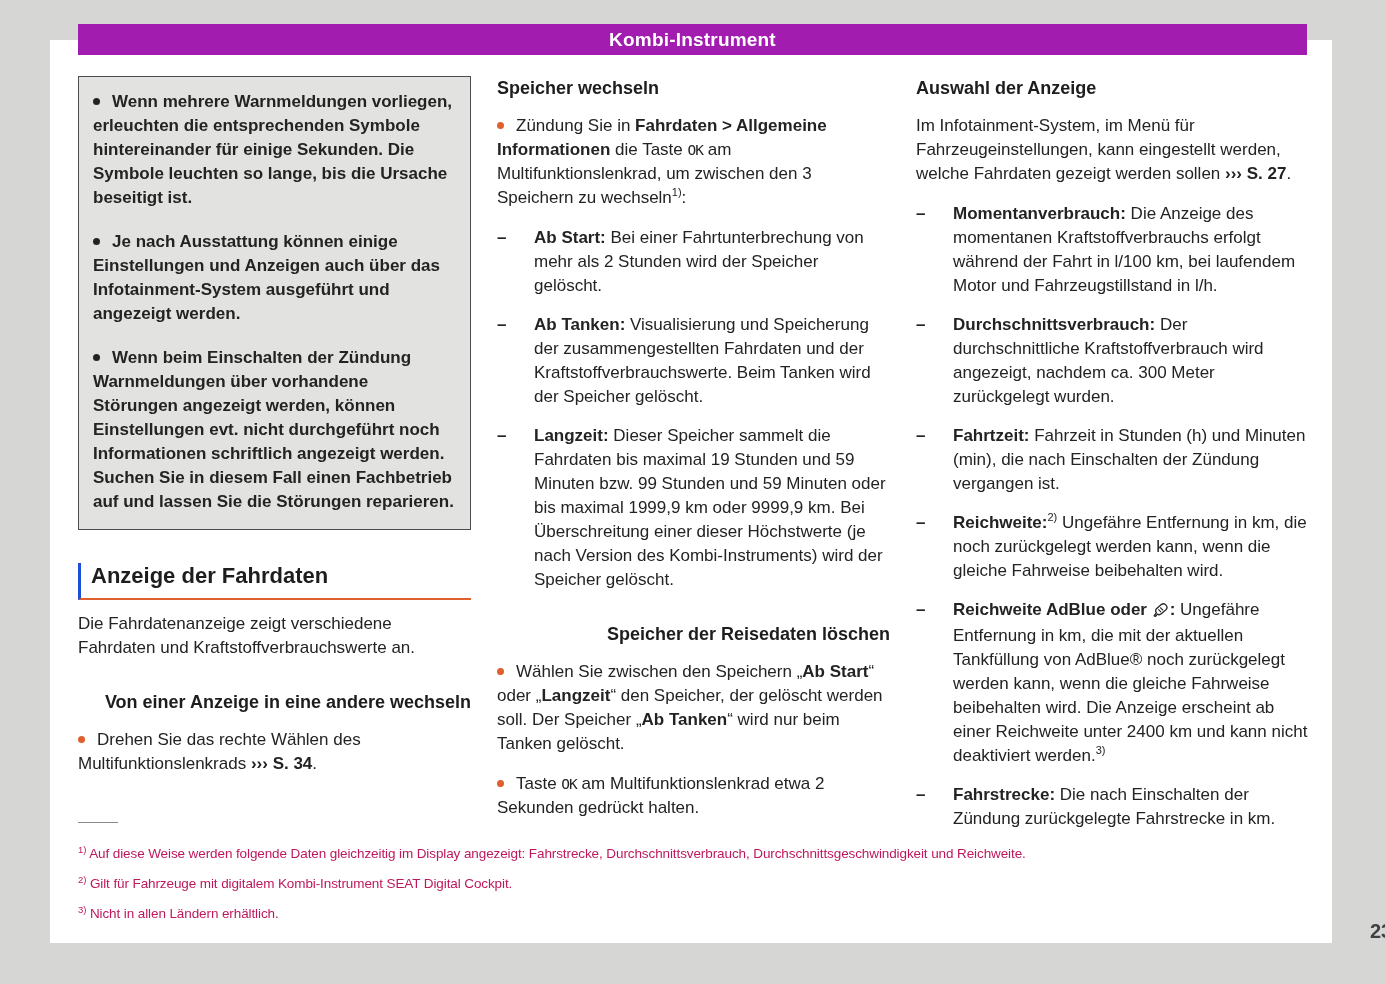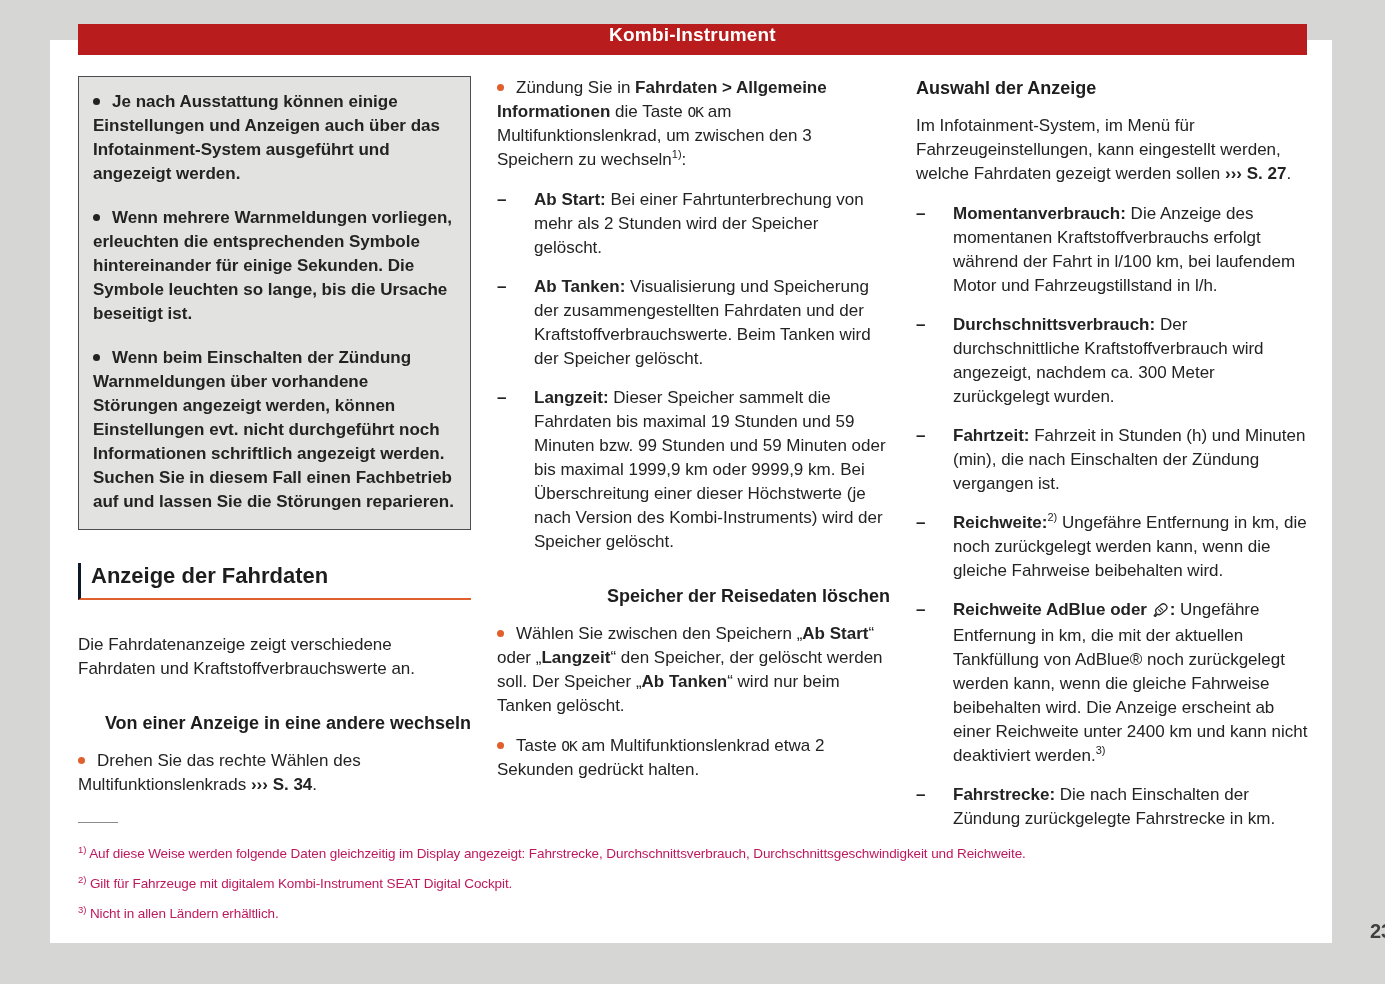--- a/index.html
+++ b/index.html
@@ -9,22 +9,22 @@
     font-family:"Liberation Sans",sans-serif;
     color:#232323;
     -webkit-font-smoothing:antialiased;
   }
   .sheet{
     position:absolute;left:50px;top:40px;width:1282px;height:903px;
     background:#ffffff;
   }
   .header-bar{
     position:absolute;left:28px;top:-16px;width:1229px;height:31px;
-    background:#b91c1c;
-    display:flex;justify-content:center;
+    background:#a21caf;
+    display:flex;align-items:center;justify-content:center;
   }
   .header-bar span{
     color:#ffffff;font-weight:bold;font-size:19px;letter-spacing:.2px;
   }
   .content{
     position:absolute;left:28px;top:36px;width:1232px;
     display:flex;gap:26px;align-items:flex-start;
   }
   .col{width:393px;flex:0 0 393px;font-size:17px;line-height:24px;}
   .b{font-weight:bold;}
@@ -41,23 +41,23 @@
   }
   .note-box p{margin:0 0 20px 0;}
   .note-box p:last-child{margin-bottom:0;}
   .bullet-black::before,.bullet-orange::before{
     content:"";display:inline-block;width:7px;height:7px;border-radius:50%;
     background:#232323;margin-right:12px;vertical-align:2px;
   }
   .bullet-orange::before{background:#df5f2d;}
   
   .section-heading{
-    margin:33px 0 33px 0;
+    margin:33px 0 12px 0;
     font-size:22px;line-height:25px;font-weight:bold;color:#1d1d1d;
-    border-left:3px solid #0f172a;border-bottom:2.5px solid #df5f2d;
+    border-left:3px solid #1d4ed8;border-bottom:2.5px solid #df5f2d;
     padding:0 0 10px 10px;
   }
   .subheading{
     font-size:18px;line-height:24px;font-weight:bold;margin:0 0 14px 0;color:#1d1d1d;
   }
   .subheading.gap-top{margin-top:30px;text-align:right;}
   .para{margin:0 0 16px 0;}
   .bullet-para{margin:0 0 16px 0;}
   .dash-item{
     position:relative;padding-left:37px;margin:0 0 15px 0;
@@ -89,35 +89,36 @@
 <div class="sheet">
 
   <div class="header-bar">
     <span>Kombi-Instrument</span>
   </div>
 
   <div class="content">
 
     <div class="col">
       <div class="note-box">
+        <p class="bullet-black"><span>Wenn mehrere Warnmeldungen vorliegen, erleuchten die entsprechenden Symbole hintereinander für einige Sekunden. Die Symbole leuchten so lange, bis die Ursache beseitigt ist.</span></p>
         <p class="bullet-black"><span>Je nach Ausstattung können einige Einstellungen und Anzeigen auch über das Infotainment-System ausgeführt und angezeigt werden.</span></p>
-        <p class="bullet-black"><span>Wenn mehrere Warnmeldungen vorliegen, erleuchten die entsprechenden Symbole hintereinander für einige Sekunden. Die Symbole leuchten so lange, bis die Ursache beseitigt ist.</span></p>
         <p class="bullet-black"><span>Wenn beim Einschalten der Zündung Warnmeldungen über vorhandene Störungen angezeigt werden, können Einstellungen evt. nicht durchgeführt noch Informationen schriftlich angezeigt werden. Suchen Sie in diesem Fall einen Fachbetrieb auf und lassen Sie die Störungen reparieren.</span></p>
       </div>
 
       <h2 class="section-heading">Anzeige der Fahrdaten</h2>
 
       <p class="para"><span>Die Fahrdatenanzeige zeigt verschiedene Fahrdaten und Kraftstoffverbrauchswerte an.</span></p>
 
       <h3 class="subheading gap-top">Von einer Anzeige in eine andere wechseln</h3>
 
       <p class="bullet-para bullet-orange"><span>Drehen Sie das rechte Wählen des Multifunktionslenkrads </span><span class="b">››› S. 34</span><span>.</span></p>
     </div>
 
     <div class="col">
+      <h3 class="subheading">Speicher wechseln</h3>
 
       <p class="bullet-para bullet-orange"><span>Zündung Sie in </span><span class="b">Fahrdaten &gt; Allgemeine Informationen</span><span> die Taste </span><span class="key">OK</span><span> am Multifunktionslenkrad, um zwischen den 3 Speichern zu wechseln</span><sup>1)</sup><span>:</span></p>
 
       <p class="dash-item"><span class="b">Ab Start:</span><span> Bei einer Fahrtunterbrechung von mehr als 2 Stunden wird der Speicher gelöscht.</span></p>
       <p class="dash-item"><span class="b">Ab Tanken:</span><span> Visualisierung und Speicherung der zusammengestellten Fahrdaten und der Kraftstoffverbrauchswerte. Beim Tanken wird der Speicher gelöscht.</span></p>
       <p class="dash-item"><span class="b">Langzeit:</span><span> Dieser Speicher sammelt die Fahrdaten bis maximal 19 Stunden und 59 Minuten bzw. 99 Stunden und 59 Minuten oder bis maximal 1999,9 km oder 9999,9 km. Bei Überschreitung einer dieser Höchstwerte (je nach Version des Kombi-Instruments) wird der Speicher gelöscht.</span></p>
 
       <h3 class="subheading gap-top">Speicher der Reisedaten löschen</h3>
 
       <p class="bullet-para bullet-orange"><span>Wählen Sie zwischen den Speichern „</span><span class="b">Ab Start</span><span>“ oder „</span><span class="b">Langzeit</span><span>“ den Speicher, der gelöscht werden soll. Der Speicher „</span><span class="b">Ab Tanken</span><span>“ wird nur beim Tanken gelöscht.</span></p>

